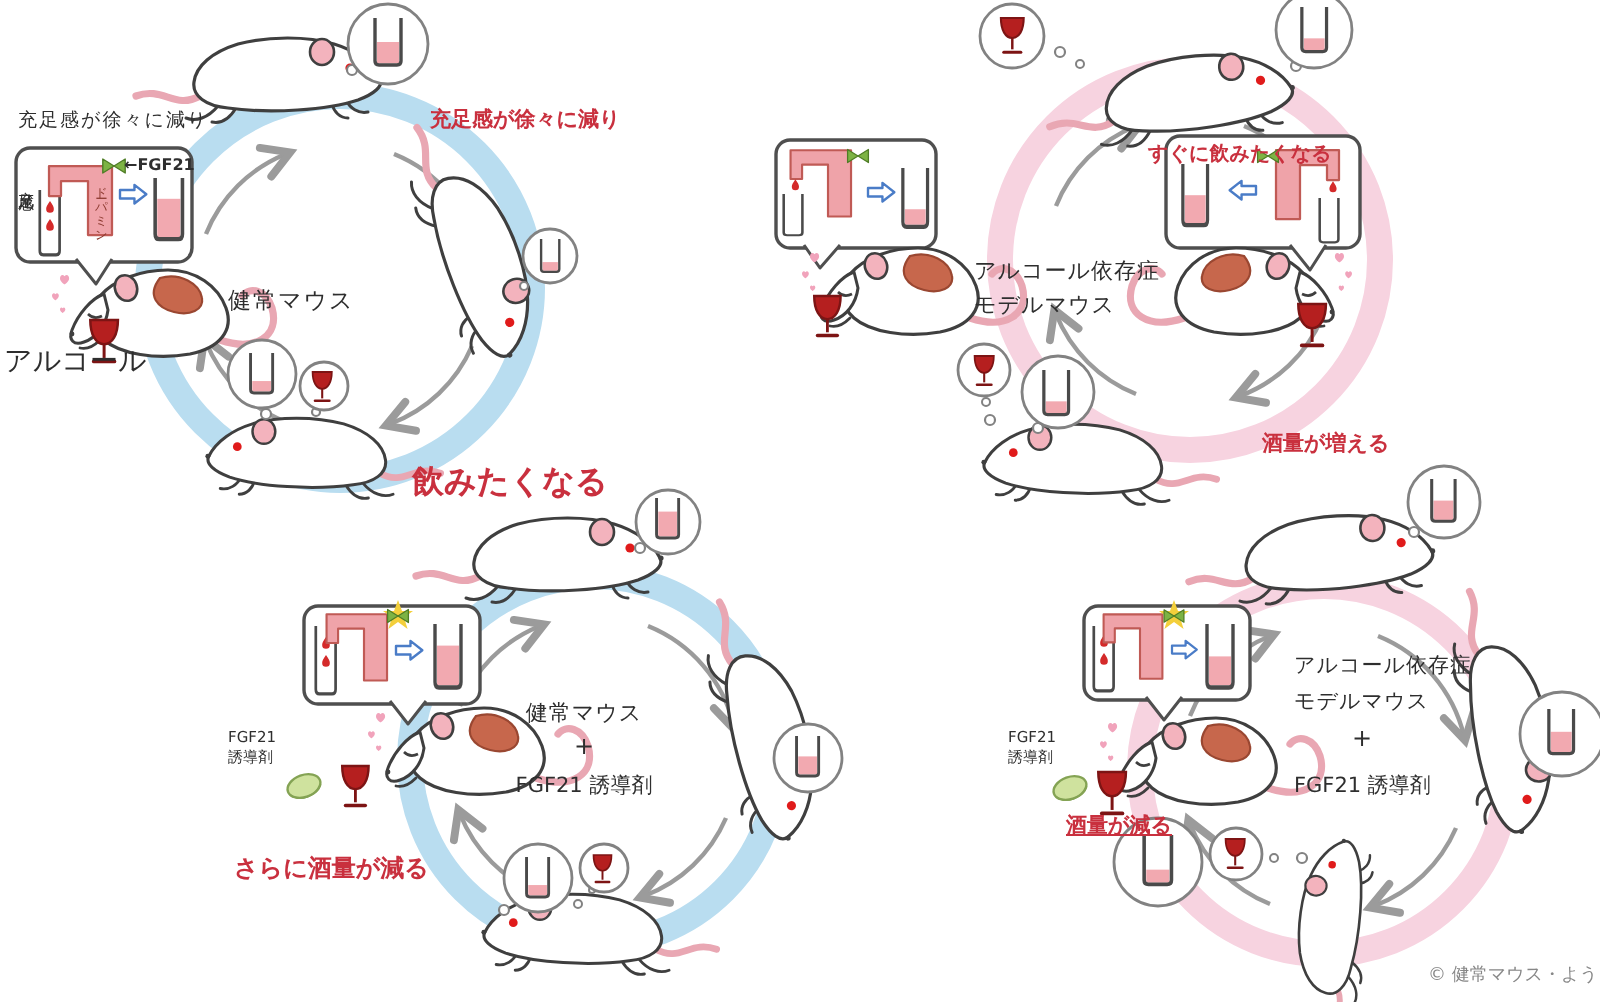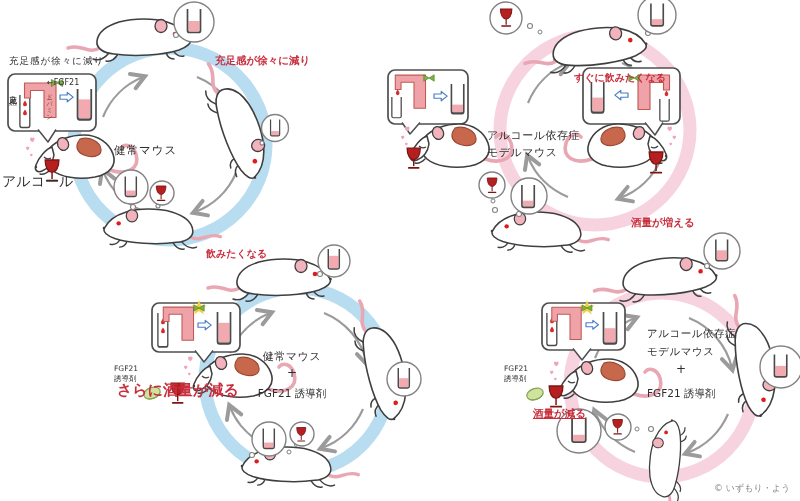--- a/index.html
+++ b/index.html
@@ -268,41 +268,41 @@
     <use href="#cup-mid" transform="translate(714.5,239.5) scale(0.9)"></use>
     <use href="#cup-mid" transform="translate(773,354.5) scale(0.95)"></use>
     <use href="#wine" transform="translate(612,419.5) scale(0.8)"></use>
     <use href="#cup-low" transform="translate(570.5,417.5) scale(1.05)"></use>
   </g>
 </svg>
 
 <div class="lbl" style="left:9px;top:56px;font-size:9.5px;letter-spacing:1px;">充足感が徐々に減り</div>
 <div class="vlbl" style="left:8px;top:89px;font-size:8px;">充足感</div>
 <div class="vlbl" style="left:46.5px;top:89px;font-size:6.2px;color:#8d3a30;letter-spacing:0;">ドーパミン</div>
-<div class="lbl" style="left:47px;top:78px;font-size:8px;">←FGF21</div>
+<div class="lbl" style="left:62px;top:78px;font-size:8px;font-weight:bold;">←FGF21</div>
 <div class="lbl" style="left:2px;top:173px;font-size:14px;">アルコール</div>
 <div class="lbl" style="left:114px;top:144px;font-size:11.5px;letter-spacing:1px;">健常マウス</div>
 <div class="lbl red" style="left:215px;top:54px;font-size:10.5px;text-align:right;">充足感が徐々に減り</div>
-<div class="lbl red" style="left:206px;top:248px;font-size:10px;">飲みたくなる</div>
+<div class="lbl red" style="left:206px;top:232px;font-size:16px;">飲みたくなる</div>
 
 <div class="lbl" style="left:487px;top:130px;font-size:11px;letter-spacing:0.5px;">アルコール依存症</div>
 <div class="lbl" style="left:487px;top:147px;font-size:11px;letter-spacing:0.5px;">モデルマウス</div>
 <div class="lbl red" style="left:574px;top:36px;font-size:10px;margin-top:36px;">すぐに飲みたくなる</div>
 <div class="lbl red" style="left:631px;top:174px;font-size:10.5px;margin-top:42px;">酒量が増える</div>
 
 <div class="lbl center" style="left:242px;top:351px;width:100px;font-size:11px;letter-spacing:0.5px;">健常マウス</div>
 <div class="lbl center" style="left:242px;top:367px;width:100px;font-size:12px;">+</div>
 <div class="lbl center" style="left:242px;top:387px;width:100px;font-size:10.5px;">FGF21 誘導剤</div>
 <div class="lbl" style="left:114px;top:365px;font-size:7.5px;">FGF21</div>
 <div class="lbl" style="left:114px;top:374.5px;font-size:7.5px;">誘導剤</div>
-<div class="lbl red" style="left:117px;top:382px;font-size:15px;font-family:Liberation Serif, serif;">さらに酒量が減る</div>
+<div class="lbl red" style="left:117px;top:428px;font-size:12px;font-family:Liberation Serif, serif;">さらに酒量が減る</div>
 
 <div class="lbl" style="left:647px;top:327px;font-size:10.5px;letter-spacing:0.5px;">アルコール依存症</div>
 <div class="lbl" style="left:647px;top:344.5px;font-size:10.5px;letter-spacing:0.5px;">モデルマウス</div>
 <div class="lbl" style="left:676px;top:363px;font-size:12px;">+</div>
 <div class="lbl" style="left:647px;top:387px;font-size:10.5px;">FGF21 誘導剤</div>
 <div class="lbl" style="left:504px;top:365px;font-size:7.5px;">FGF21</div>
 <div class="lbl" style="left:504px;top:374.5px;font-size:7.5px;">誘導剤</div>
 <div class="lbl red" style="left:533px;top:407px;font-size:10.5px;text-decoration:underline;">酒量が減る</div>
 
-<div class="lbl credit" style="left:714px;top:483px;font-size:9px;">© いずもり・よう</div>
+<div class="lbl credit" style="left:714px;top:483px;font-size:9px;">© 健常マウス・よう</div>
 
 </div>
 
 </body></html>

